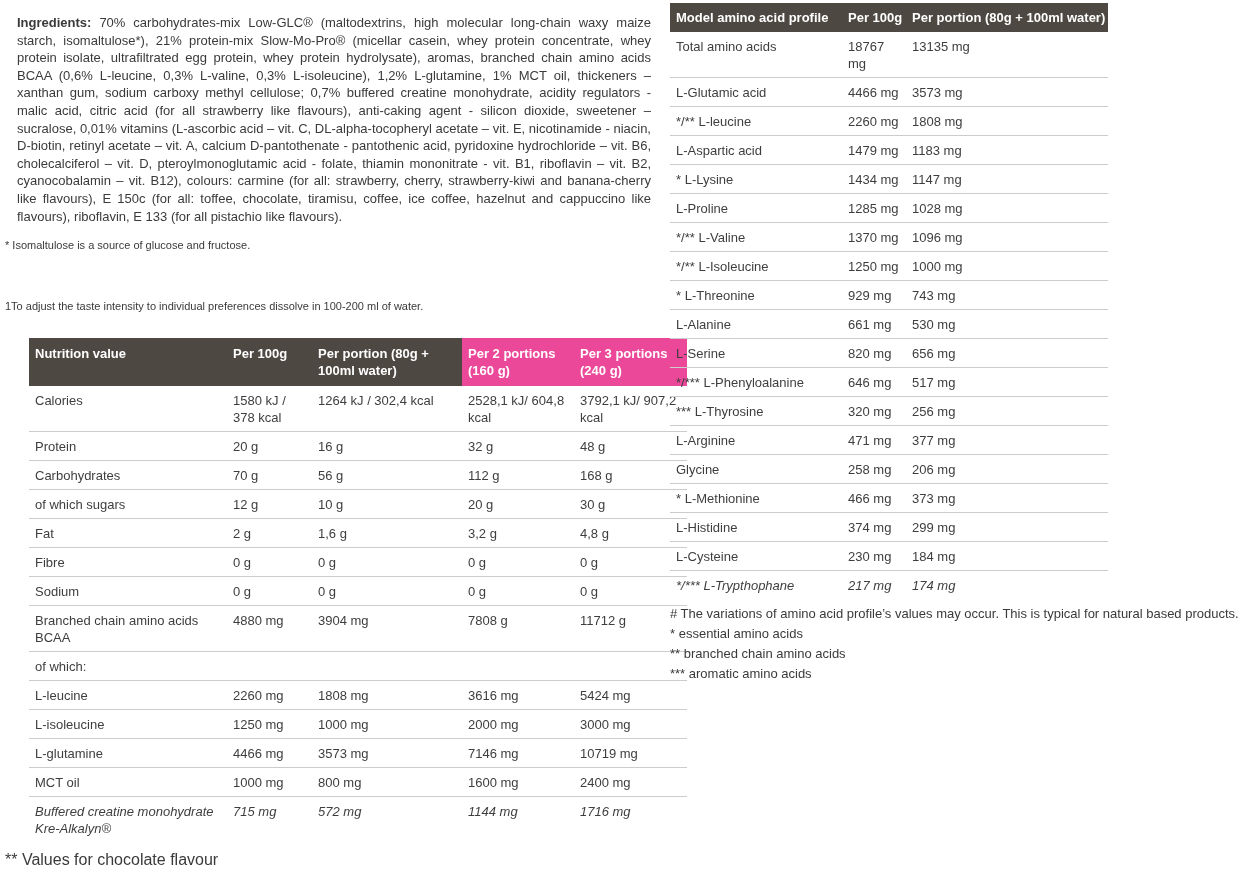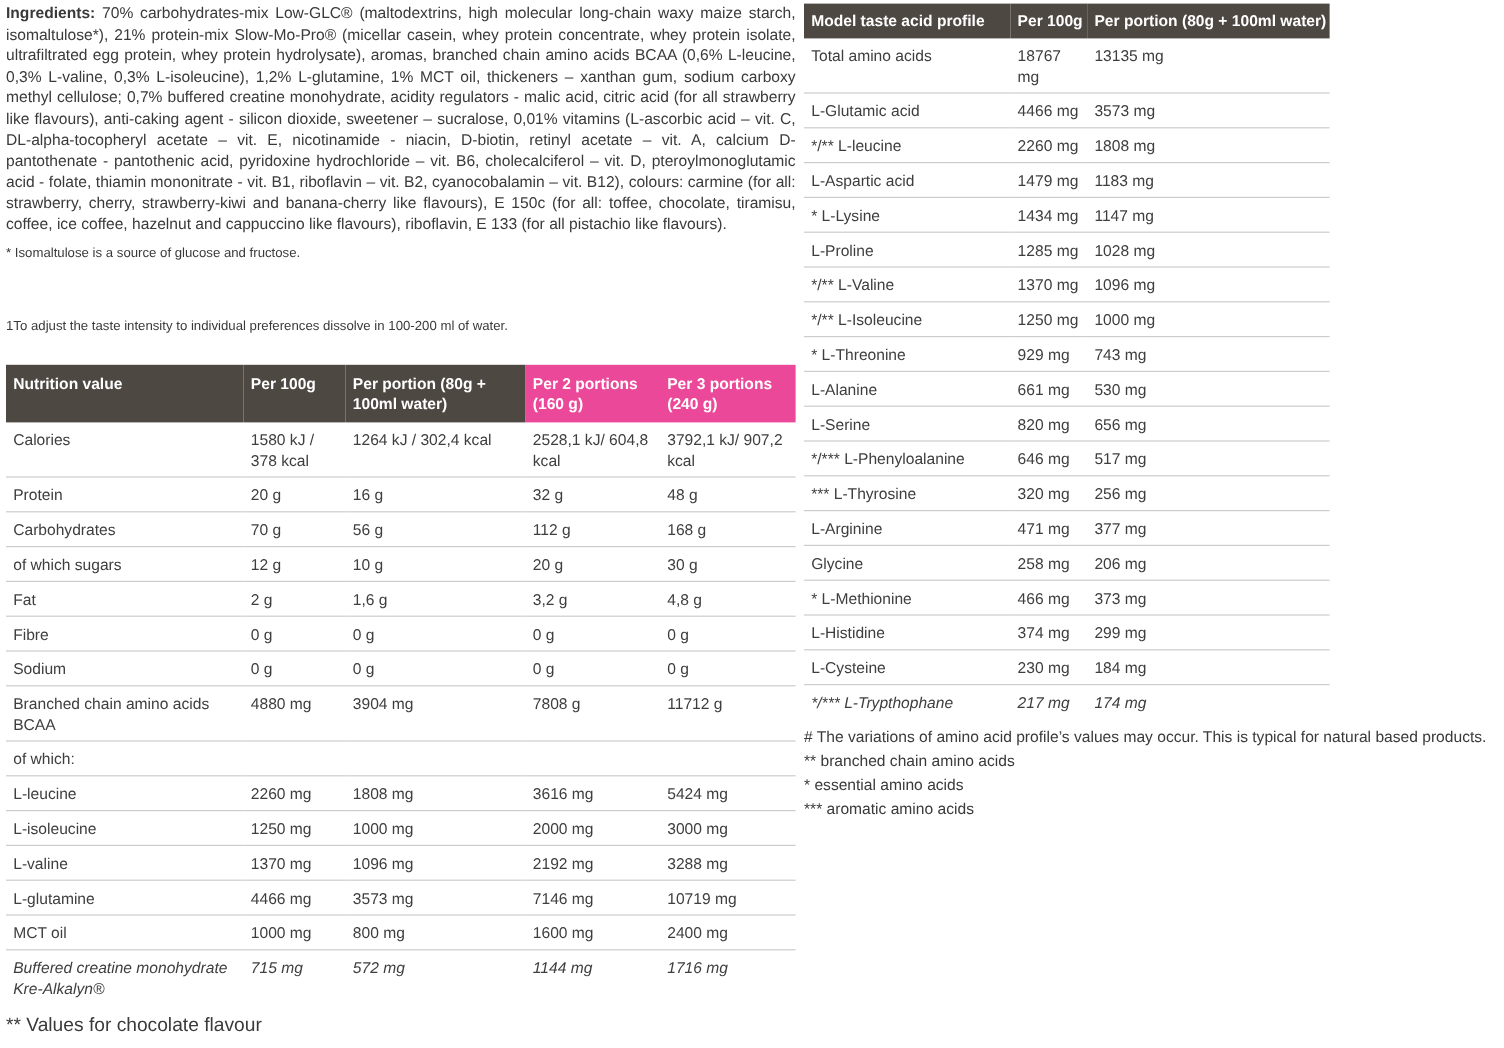--- a/index.html
+++ b/index.html
@@ -7,28 +7,28 @@
   body {
     width: 1253px; height: 873px; overflow: hidden;
     font-family: "Liberation Sans", "DejaVu Sans", sans-serif;
     color: #3e3e3e;
   }
   .page { display: flex; padding: 2px 0 0 5px; }
   .col-left  { flex: 0 0 658px; width: 658px; }
   .col-right { flex: 1; min-width: 0; padding-left: 7px; padding-top: 1px; }
 
   .ingredients {
-    margin: 0; font-size: 13px; line-height: 17.6px; text-align: justify; color: #3a3a3a;
+    margin: 12px; font-size: 13px; line-height: 17.6px; text-align: justify; color: #3a3a3a;
   }
   .ingredients .lead { font-weight: 700; }
   .note  { margin: 7px 0 0; font-size: 11px; line-height: 17px; color: #3a3a3a; }
   .taste-note { margin-top: 44px; }
 
   table { border-collapse: collapse; table-layout: fixed; }
-  .nutri-table { width: 658px; margin-top: 23px; }
+  .nutri-table { width: 658px; margin-top: 23px; margin-left: 24px; }
   .amino-table { width: 438px; }
 
   thead th {
     background: #4e4843; color: #ffffff; font-size: 13px; font-weight: 700;
     text-align: left; vertical-align: top; line-height: 17px;
     padding: 7px 3px 7px 6px; white-space: normal;
   }
   .amino-table thead th { white-space: nowrap; padding-top: 6px; padding-bottom: 6px; }
   tbody td {
     font-size: 13px; line-height: 17px; vertical-align: top;
@@ -142,27 +142,20 @@
             <td>5424 mg</td>
           </tr>
           <tr>
             <td>L-isoleucine</td>
             <td>1250 mg</td>
             <td>1000 mg</td>
             <td>2000 mg</td>
             <td>3000 mg</td>
           </tr>
           <tr>
-            <td>L-valine</td>
-            <td>1370 mg</td>
-            <td>1096 mg</td>
-            <td>2192 mg</td>
-            <td>3288 mg</td>
-          </tr>
-          <tr>
             <td>L-glutamine</td>
             <td>4466 mg</td>
             <td>3573 mg</td>
             <td>7146 mg</td>
             <td>10719 mg</td>
           </tr>
           <tr>
             <td>MCT oil</td>
             <td>1000 mg</td>
             <td>800 mg</td>
@@ -186,21 +179,21 @@
   <div class="col-right">
 
     <table class="amino-table">
       <colgroup>
         <col style="width:172px">
           <col style="width:64px">
           <col>
       </colgroup>
       <thead>
         <tr>
-          <th style="background: rgb(78, 72, 67); color: rgb(255, 255, 255);">Model taste acid profile</th>
+          <th style="background: rgb(78, 72, 67); color: rgb(255, 255, 255);">Model amino acid profile</th>
           <th style="background: rgb(78, 72, 67); color: rgb(255, 255, 255);">Per 100g</th>
           <th style="background: rgb(78, 72, 67); color: rgb(255, 255, 255);">Per portion (80g + 100ml water)</th>
         </tr>
       </thead>
       <tbody id="amino-body">
           <tr>
             <td>Total amino acids</td>
             <td>18767 mg</td>
             <td>13135 mg</td>
           </tr>
@@ -292,20 +285,20 @@
           <tr>
             <td>*/*** L-Trypthophane</td>
             <td>217 mg</td>
             <td>174 mg</td>
           </tr>
         </tbody>
     </table>
 
     <div class="amino-notes">
       <p># The variations of amino acid profile’s values may occur. This is typical for natural based products.</p>
+      <p>* essential amino acids</p>
       <p>** branched chain amino acids</p>
-      <p>* essential amino acids</p>
       <p>*** aromatic amino acids</p>
     </div>
 
   </div>
 
 </div>
 
 </body></html>

